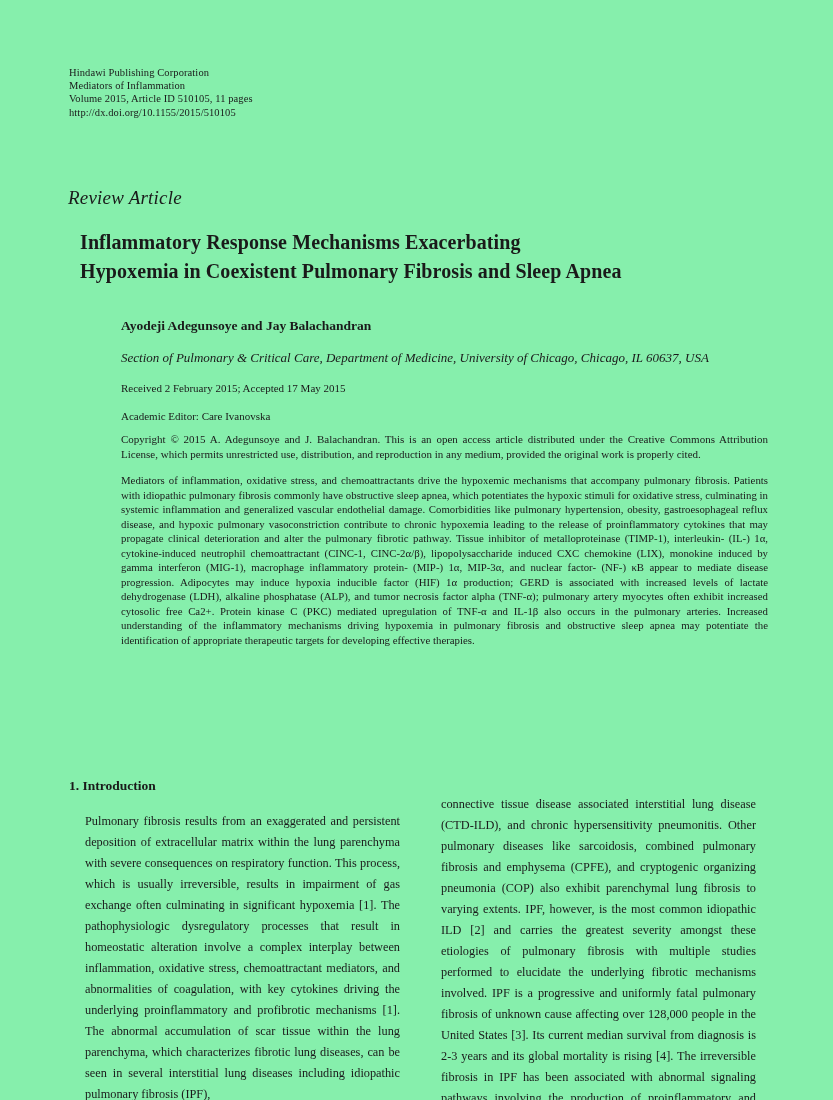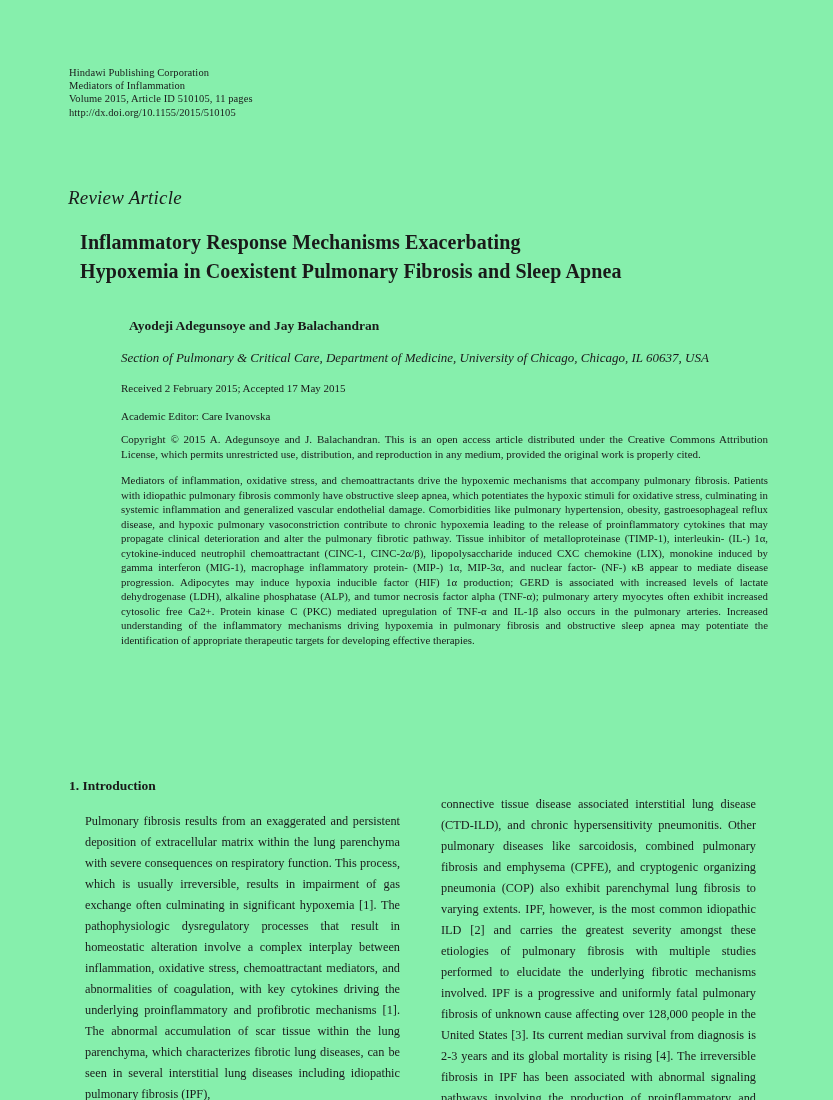--- a/index.html
+++ b/index.html
@@ -54,21 +54,21 @@
   
   .meta {
     position: absolute;
     left: 121px;
     top: 318px;
     width: 647px;
   }
   .meta .authors {
     font-size: 13.5px;
     font-weight: 700;
-    margin: 0 0 16px 8px;
+    margin: 0 0 16px 0;
   }
   .meta .affiliation {
     font-size: 13px;
     font-style: italic;
     margin: 0 0 16px 0;
   }
   .meta .corr,
   .meta .dates,
   .meta .editor {
     font-size: 11px;

